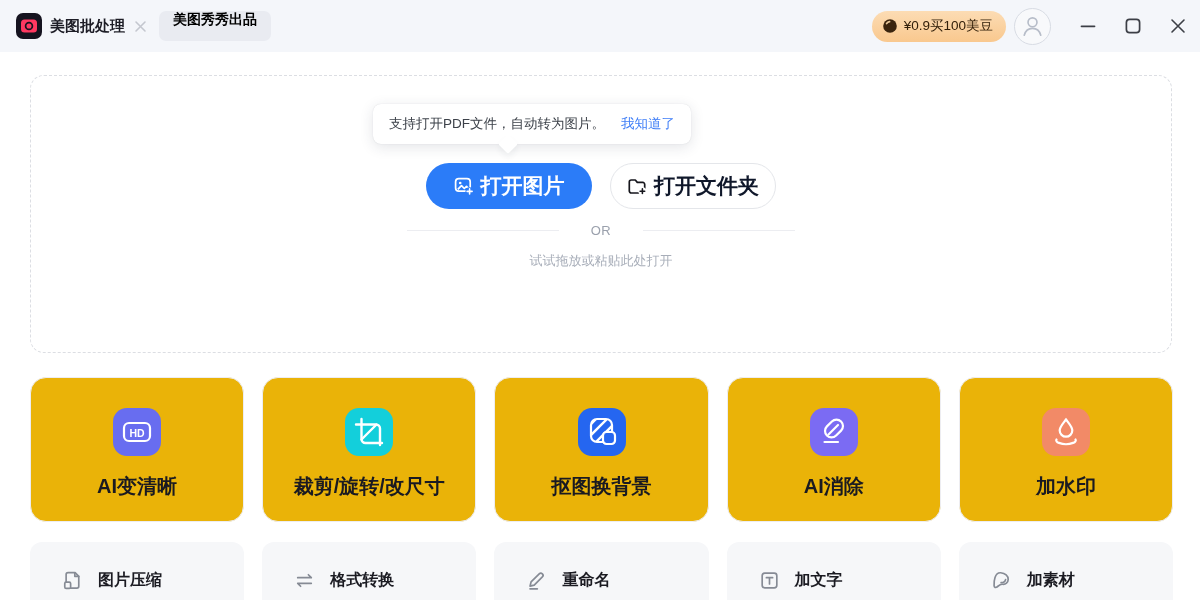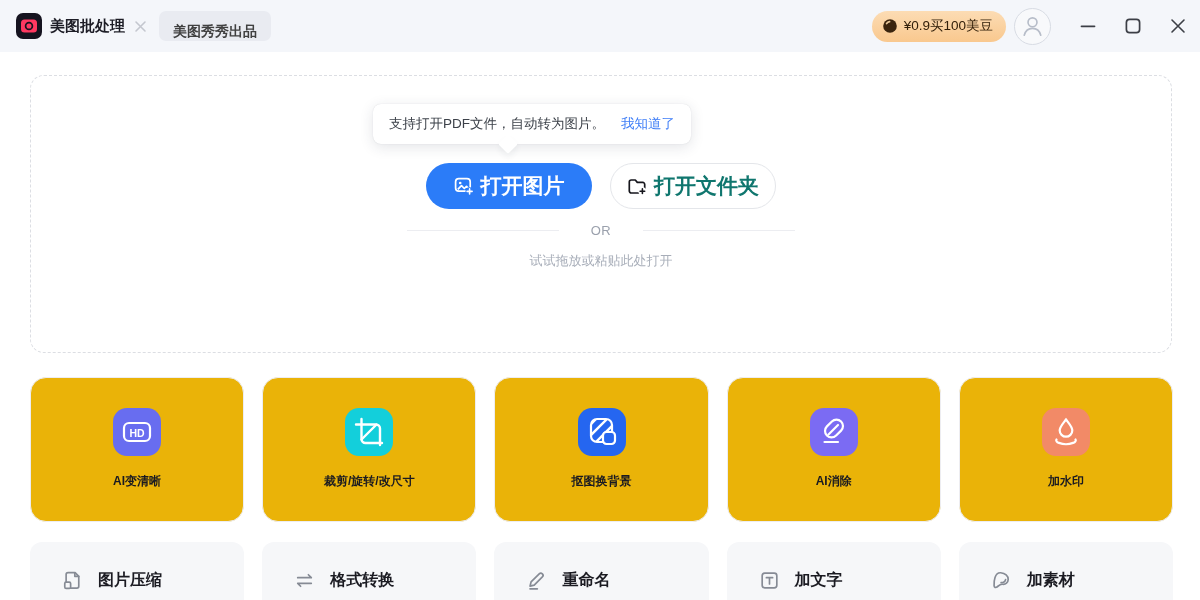--- a/index.html
+++ b/index.html
@@ -13,22 +13,22 @@
   .titlebar {
     position:absolute; left:0; top:0; width:1200px; height:52px;
     background:#f4f6fa; display:flex; align-items:center;
     padding:0 14px 0 16px;
   }
   .logo { width:26px; height:26px; flex:0 0 auto; }
   .app-title { font-size:15px; font-weight:700; color:#1d1d26; margin-left:8px; }
   .tab-close { margin-left:9px; display:flex; align-items:center; cursor:pointer; }
   .tab-pill {
     margin-left:12px; height:30px; padding:0 14px; border-radius:7px;
-    background:#e9ebf1; display:flex; align-items:flex-end;
-    font-size:14px; font-weight:600; color:#404040;
+    background:#e9ebf1; display:flex; align-items:flex-start;
+    font-size:14px; font-weight:600; color:#000000;
   }
   .tb-right { margin-left:auto; display:flex; align-items:center; }
   .badge {
     height:31px; padding:0 13px 0 10px; border-radius:16px;
     background:linear-gradient(180deg,var(--b1,#fcdcb4),var(--b2,#f9c88e));
     display:flex; align-items:center; gap:6px; cursor:pointer;
     font-size:13.5px; font-weight:500; color:#33200a;
   }
   .avatar {
     width:37px; height:37px; border-radius:50%; margin-left:8px;
@@ -58,21 +58,21 @@
   .btn-row {
     position:absolute; top:87px; left:50%; transform:translateX(-50%);
     display:flex; gap:18px;
   }
   .btn {
     height:46px; width:166px; border-radius:23px; border:none;
     display:flex; align-items:center; justify-content:center; gap:7px;
     font-family:inherit; font-size:21px; font-weight:700; cursor:pointer;
   }
   .btn-primary { background:var(--accent,#2b7cf8); color:#fff; }
-  .btn-secondary { background:#fff; color:#0f766e; border:1px solid #e4e6ea; }
+  .btn-secondary { background:#fff; color:#0f172a; border:1px solid #e4e6ea; }
   .or-row {
     position:absolute; top:147px; left:50%; transform:translateX(-50%);
     width:388px; display:flex; align-items:center; gap:32px;
   }
   .or-line { flex:1; height:1px; background:#ecedf1; }
   .or-text { font-size:13px; color:#9aa0ac; letter-spacing:.5px; }
   .hint {
     position:absolute; top:176px; left:0; width:100%; text-align:center;
     font-size:13px; color:#a8aeb9;
   }
@@ -83,21 +83,21 @@
     display:flex; gap:18px;
   }
   .card {
     flex:1; background:#eab308; border:1px solid #ededf1; border-radius:16px;
     display:flex; flex-direction:column; align-items:center; cursor:pointer;
   }
   .tile {
     width:48px; height:48px; border-radius:14px; margin-top:30px;
     background:var(--tile,#888); display:flex; align-items:center; justify-content:center;
   }
-  .card-label { margin-top:17px; font-size:12px; font-weight:700; color:#1a1a21; }
+  .card-label { margin-top:17px; font-size:20px; font-weight:700; color:#1a1a21; }
 
   .row2 {
     position:absolute; left:30px; top:542px; width:1143px; height:76px;
     display:flex; gap:18px;
   }
   .card2 {
     flex:1; background:#f6f7f9; border-radius:12px; cursor:pointer;
     display:flex; align-items:center; gap:14px; padding-left:31px;
   }
   .card2-label { font-size:16px; font-weight:700; color:#1b1b22; }

